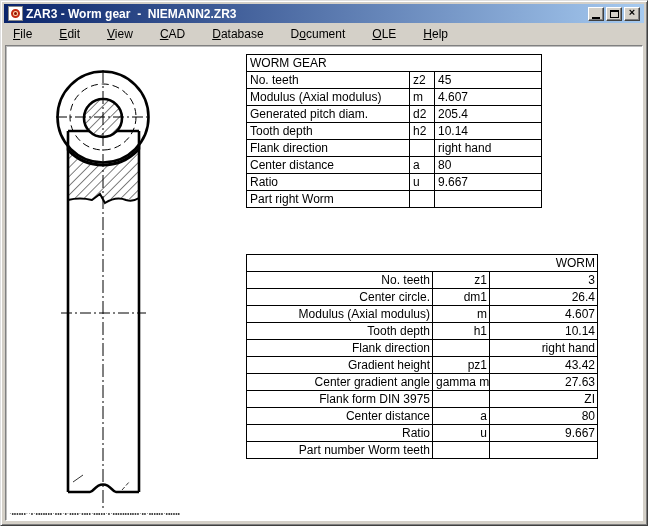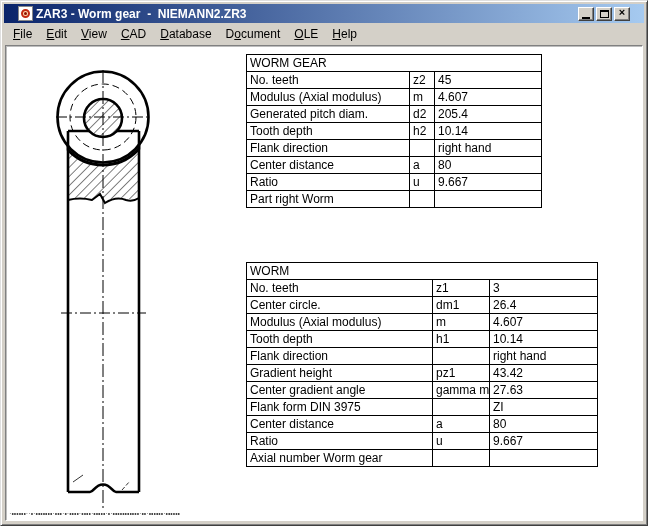--- a/index.html
+++ b/index.html
@@ -10,21 +10,21 @@
     border:1px solid #404040;
     border-top-color:#dfdfdf;border-left-color:#dfdfdf;
     box-shadow:inset 1px 1px 0 #fff, inset -1px -1px 0 #808080;
     font-family:"Liberation Sans",sans-serif;
     overflow:hidden;
   }
   
   .titlebar{
     position:absolute;left:3px;right:3px;top:3px;height:19px;
     background:linear-gradient(to right,#0a246a,#a6caf0);
-    display:flex;align-items:center;padding:0 14px;
+    display:flex;align-items:center;padding:0 4px;
   }
   .app-icon{
     width:15px;height:15px;background:#fff;margin-right:3px;flex:0 0 auto;
     position:relative;border:1px solid #888;
   }
   .app-icon .gear{
     position:absolute;left:2px;top:2px;width:9px;height:9px;border-radius:50%;
     border:2px solid #c42a12;background:#ffd9b0;
   }
   .app-icon .gear-dot{
@@ -44,21 +44,21 @@
     font-size:10px;font-weight:bold;color:#000;line-height:1;
     padding:0;cursor:default;
   }
   .glyph-min{width:8px;height:2px;background:#000;margin-top:8px;}
   .glyph-max{width:9px;height:8px;border:1px solid #000;border-top-width:2px;}
   .glyph-close{font-size:11px;font-weight:bold;transform:translateY(-1px);}
   
   .menubar{
     position:absolute;left:4px;right:4px;top:23px;height:20px;
     display:flex;align-items:center;background:#d4d0c8;
-    font-size:12px;color:#000;padding-left:1px;
+    font-size:12px;color:#000;padding-left:1px;gap:13px;
   }
   .menu-item{padding:2px 7px;cursor:default;}
   .menu-item u{text-decoration:underline;}
   
   .client{
     position:absolute;left:4px;right:4px;top:44px;bottom:4px;
     background:#fff;
     border:1px solid #808080;
     border-right-color:#fff;border-bottom-color:#fff;
     box-shadow:inset 1px 1px 0 #bdbdbd;
@@ -73,21 +73,21 @@
   
   table.param{
     position:absolute;border-collapse:collapse;table-layout:fixed;
     background:#fff;font-family:Liberation Sans, sans-serif;
   }
   table.param td{
     border:1px solid #000;height:17px;font-size:12px;color:#000;
     padding:0 2px 0 3px;white-space:nowrap;overflow:hidden;vertical-align:middle;
   }
   #tbl-worm-gear{left:240px;top:8px;width:295px;}
-  #tbl-worm{left:240px;top:216px;width:351px;}
+  #tbl-worm{left:240px;top:208px;width:351px;text-align:right;}
 </style>
 </head>
 <body>
 
 <div class="window">
 
   <div class="titlebar">
     <div class="app-icon">
       <div class="gear"></div>
       <div class="gear-dot"></div>
@@ -266,21 +266,21 @@
             <td>Center distance</td>
             <td>a</td>
             <td>80</td>
           </tr>
       <tr>
             <td>Ratio</td>
             <td>u</td>
             <td>9.667</td>
           </tr>
       <tr>
-            <td>Axial number Worm gear</td>
+            <td>Part number Worm teeth</td>
             <td></td>
             <td></td>
           </tr>
     </tbody>
       </table>
 
   </div>
 </div>
 
 </body></html>

